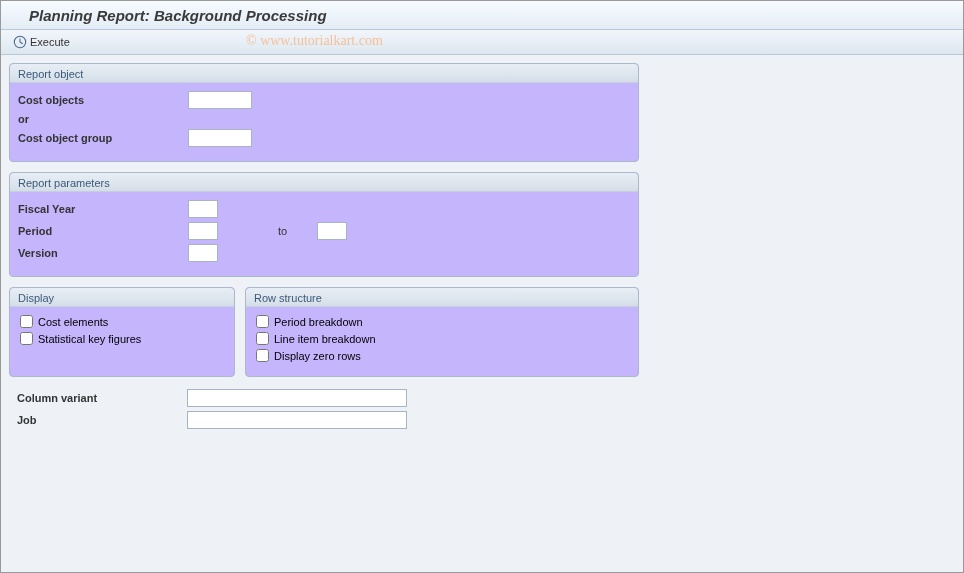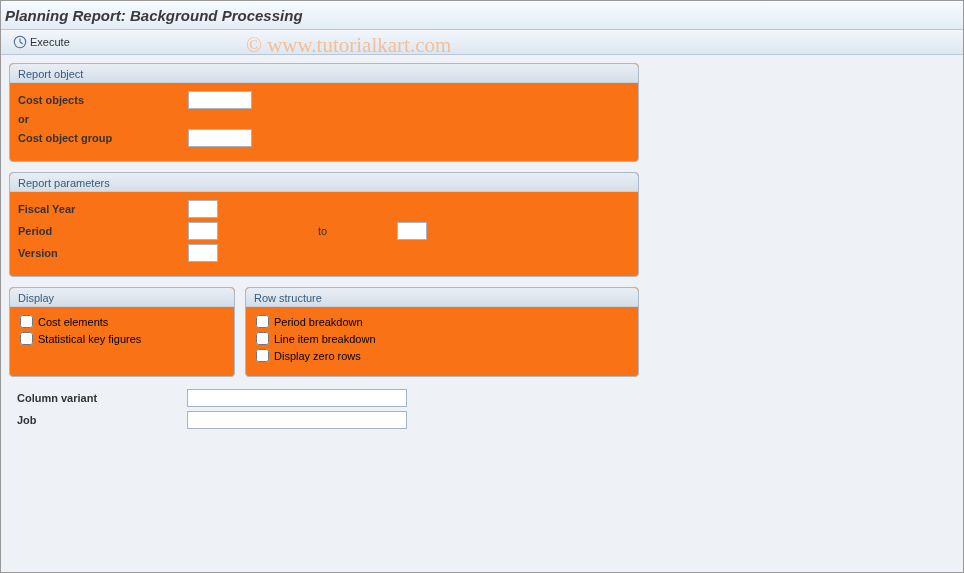--- a/index.html
+++ b/index.html
@@ -10,21 +10,21 @@
       margin: 0;
       padding: 0;
       background: #fff;
       width: 964px;
       height: 573px;
       border: 1px solid #999;
       position: relative;
     }
     .title-bar {
       background: linear-gradient(to bottom, #f7fbff 0%, #e3ecf5 100%);
-      padding: 6px 12px 4px 4px;
+      padding: 6px 12px 4px 28px;
       border-bottom: 1px solid #b8c8d8;
     }
     .title-text {
       font-size: 15px;
       font-weight: bold;
       font-style: italic;
       color: #3a3a3a;
     }
     .toolbar {
       background: linear-gradient(to bottom, #f2f6fb 0%, #dde7f0 100%);
@@ -46,21 +46,21 @@
     .exec-icon {
       width: 14px;
       height: 14px;
     }
     .content {
       background: #eef2f7;
       padding: 8px;
       height: calc(573px - 56px);
     }
     .group-box {
-      background: #f97316;
+      background: #c4b5fd;
       border: 1px solid #aab8c8;
       border-radius: 4px;
       margin-bottom: 10px;
       padding: 0;
       width: 630px;
     }
     .group-title {
       font-size: 11px;
       color: #3a5a7a;
       padding: 4px 8px 2px 8px;
@@ -79,21 +79,20 @@
       padding: 2px 0;
     }
     .label-col {
       width: 178px;
       padding-left: 8px;
       font-weight: bold;
     }
     .input-col {
       display: flex;
       align-items: center;
-      gap: 40px;
     }
     .txt-input {
       border: 1px solid #a8b4c2;
       background: #fff;
       height: 18px;
       padding: 0 2px;
       font-size: 11px;
     }
     .w-narrow { width: 64px; }
     .w-med { width: 30px; }
@@ -149,21 +148,21 @@
       font-size: 9px;
       color: #5a7a9a;
     }
     .plain-rows {
       width: 630px;
     }
     .watermark {
       position: absolute;
       top: 32px;
       left: 245px;
-      font-size: 21px;
+      font-size: 14px;
       color: rgba(255, 160, 90, 0.60);
       font-family: Georgia, serif;
       pointer-events: none;
       z-index: 50;
     }
   </style>
 </head>
 <body>
 
 <div class="title-bar">

